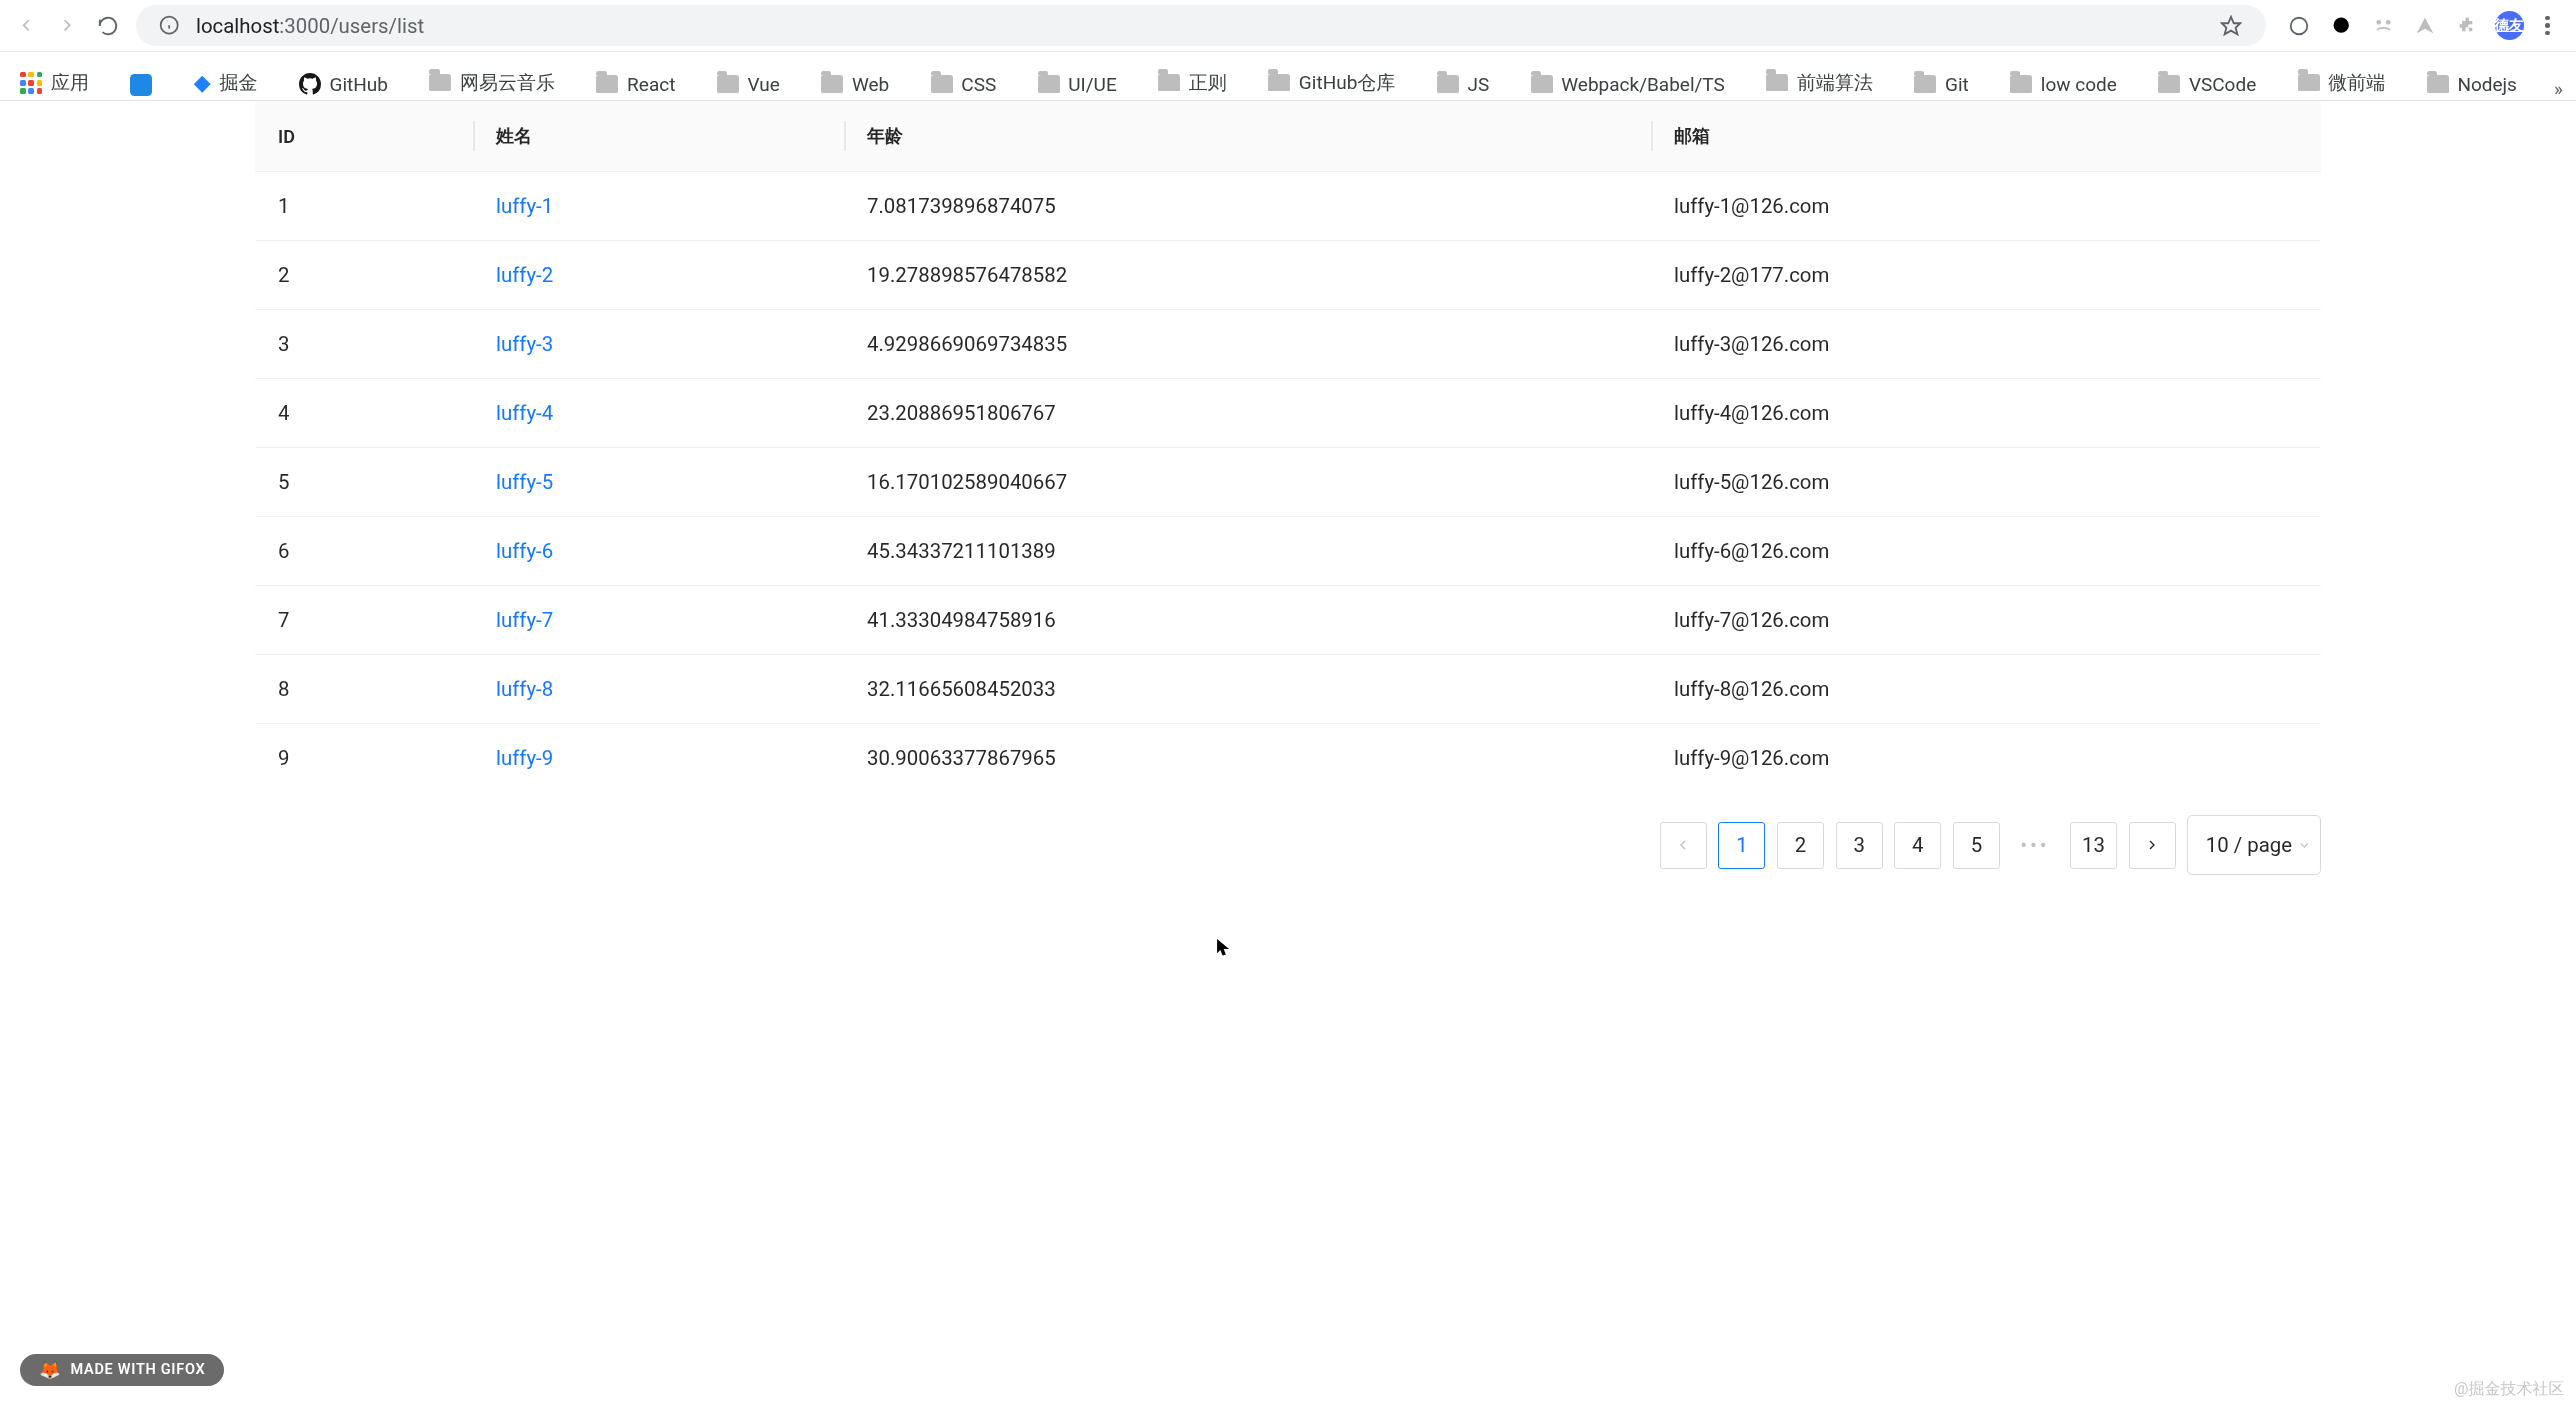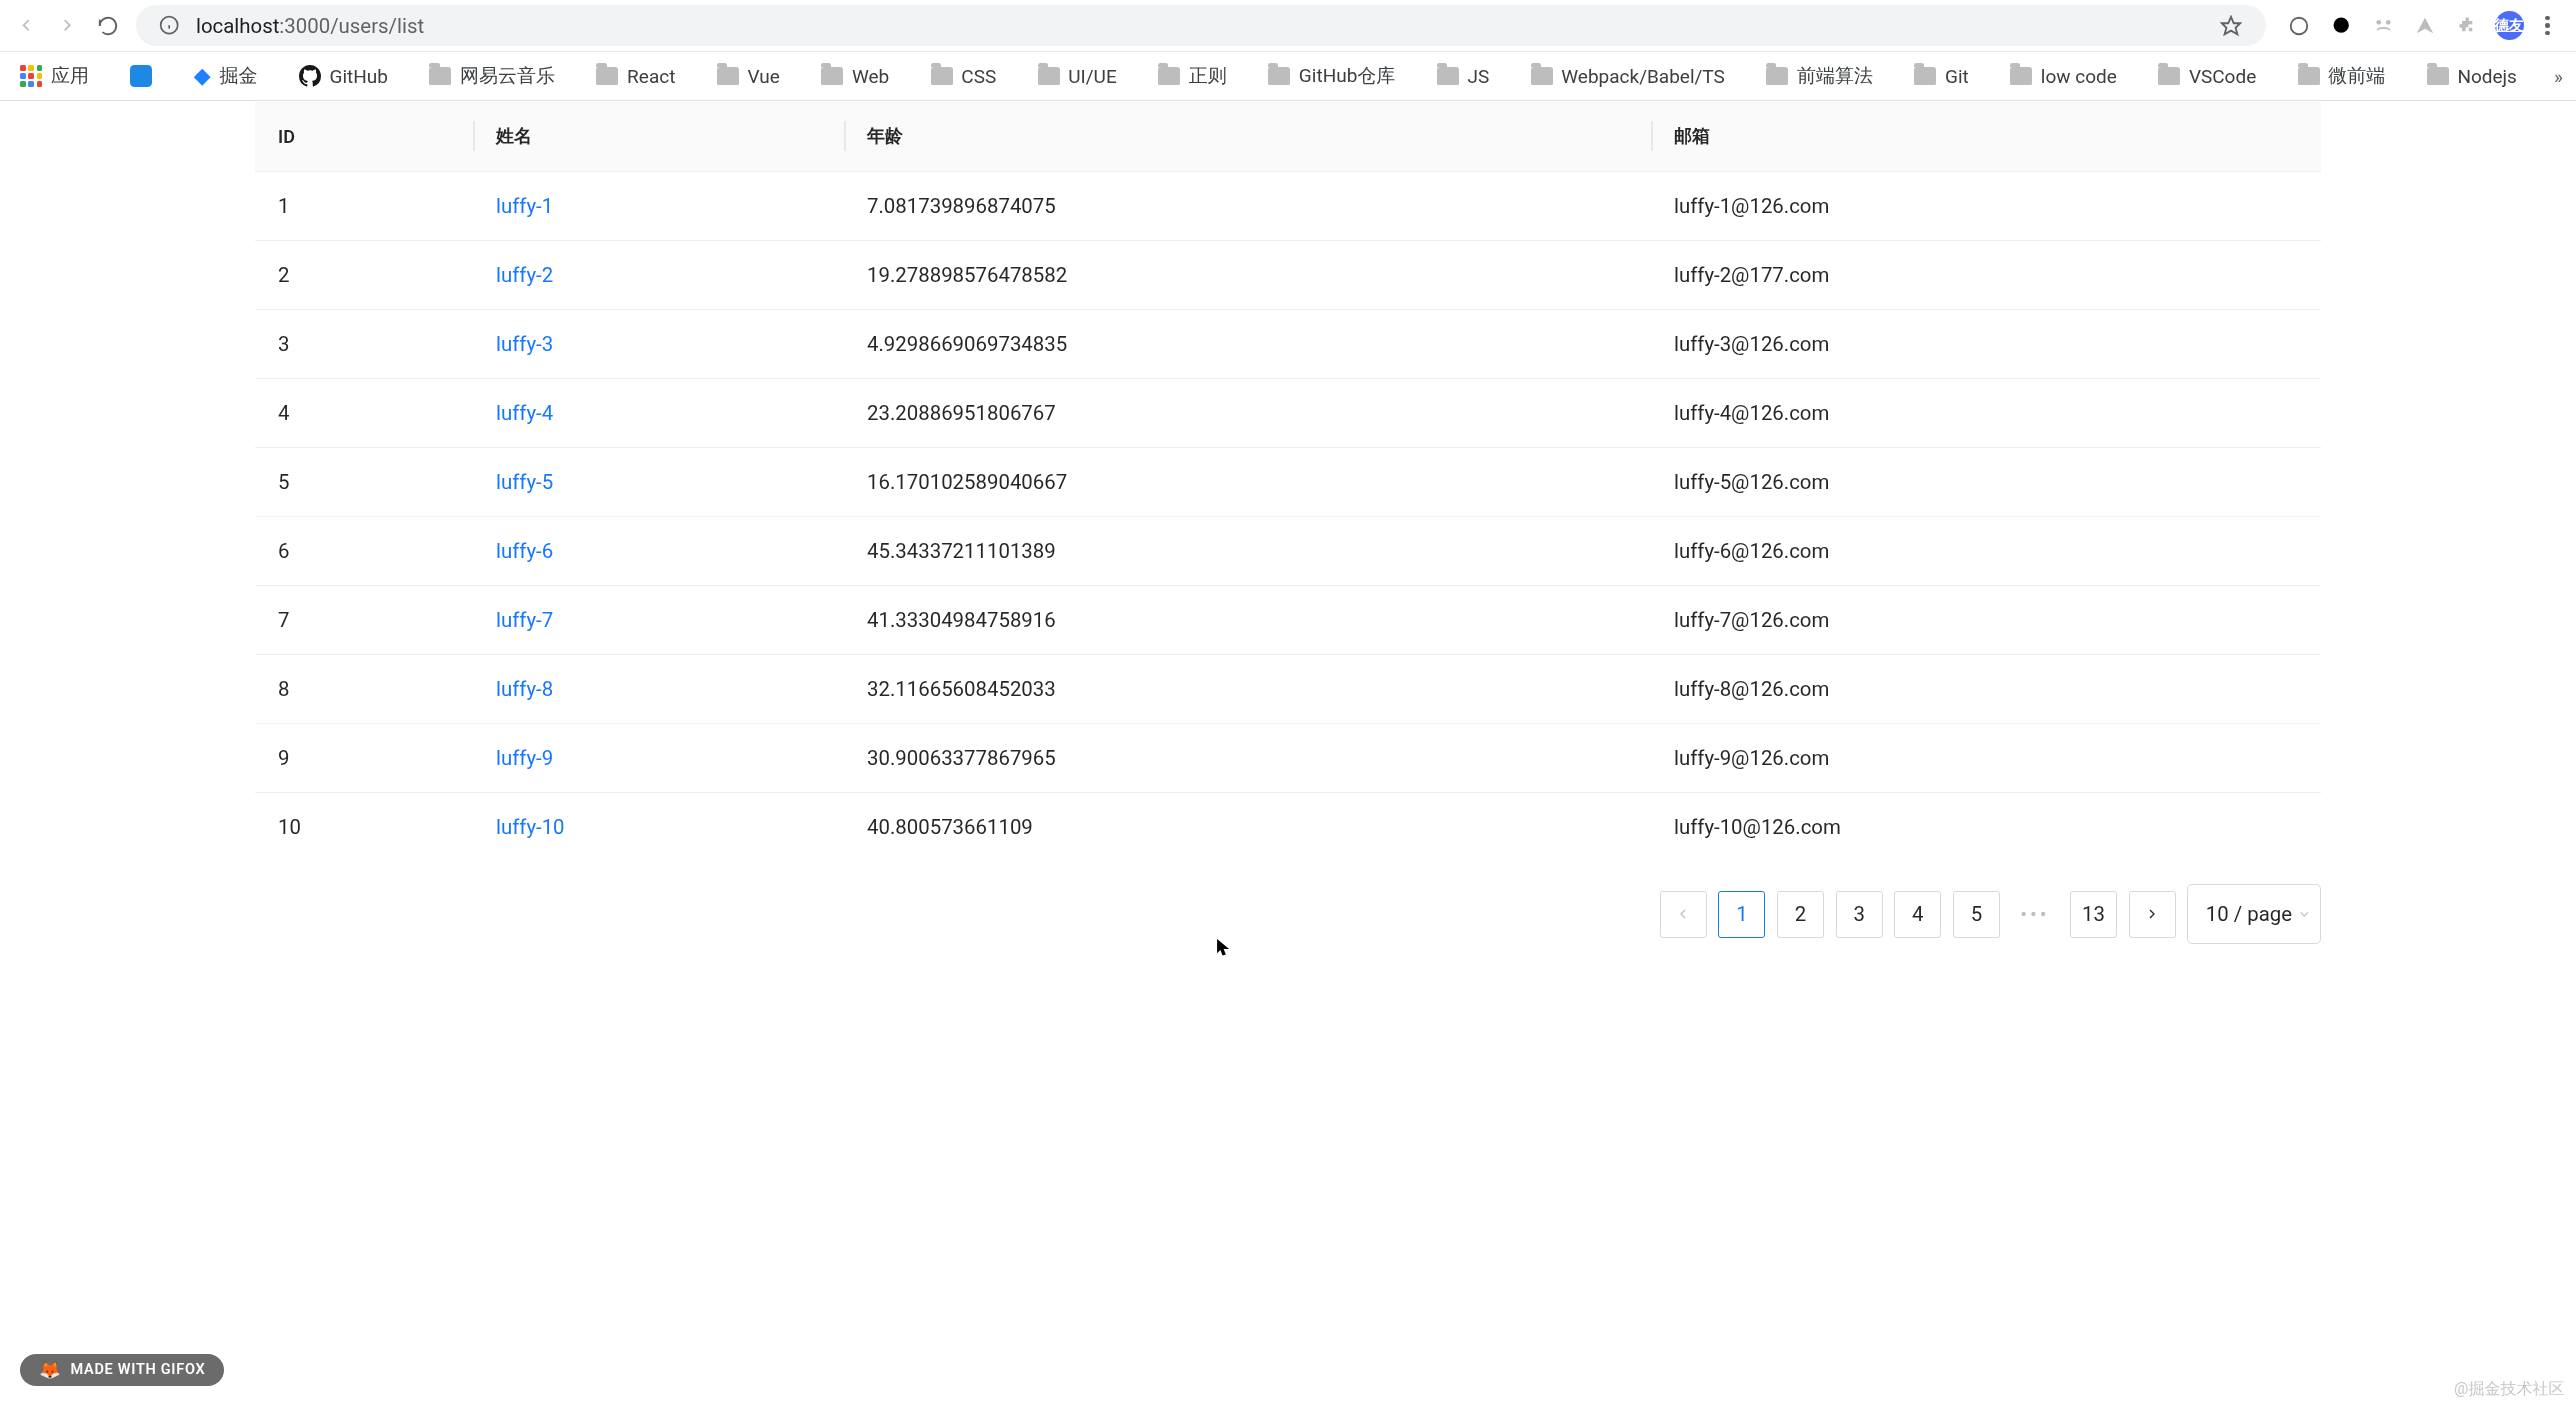--- a/index.html
+++ b/index.html
@@ -17,21 +17,21 @@
   .url-path { color:#5f6368; }
   .url-spacer { flex:1; }
   .star { width:29px; height:29px; color:#5f6368; display:flex; align-items:center; justify-content:center; }
   .ext-icons { display:flex; align-items:center; gap:13px; padding:0 11.6px; }
   .ext { width:29px; height:29px; border-radius:50%; display:flex; align-items:center; justify-content:center; }
   .avatar-badge { width:29px; height:29px; border-radius:50%; background:#4a6cf7; color:#fff; display:flex; align-items:center; justify-content:center; font-size:14.5px; font-weight:600;text-decoration:underline;}
   .menu-dots { width:22px; display:flex; flex-direction:column; align-items:center; gap:2.9px; }
   .menu-dots span{ width:4.4px; height:4.4px; border-radius:50%; background:#5f6368;}
 
   
-  .bmbar { display:flex; align-items:center; height:49px; background:#fff; border-bottom:0.7px solid #e0e0e0; padding:0 10.2px; font-size:19px; color:#3c4043; gap:21px; }
+  .bmbar { display:flex; align-items:flex-end; height:49px; background:#fff; border-bottom:0.7px solid #e0e0e0; padding:0 10.2px; font-size:19px; color:#3c4043; gap:21px; }
   .bm-item { display:flex; align-items:center; gap:8.7px; padding:4.4px 10.2px; border-radius:4.4px; white-space:nowrap; }
   .bm-folder-icon { width:22px; height:17.5px; background:#bdbdbd; border-radius:2.9px 2.9px 1.5px 1.5px; position:relative; }
   .bm-folder-icon:before{ content:""; position:absolute; top:-4.4px; left:0; width:10.2px; height:4.4px; background:#bdbdbd; border-radius:2.2px 2.2px 0 0;}
   .bm-icon-apps { width:22px; height:22px; display:grid; grid-template-columns:repeat(3,1fr); grid-template-rows:repeat(3,1fr); gap:2.2px;}
   .bm-icon-apps span{ background:#ea4335; border-radius:1.5px;}
   .bm-icon-apps span:nth-child(2){background:#fbbc04;}
   .bm-icon-apps span:nth-child(3){background:#34a853;}
   .bm-icon-apps span:nth-child(4){background:#4285f4;}
   .bm-icon-apps span:nth-child(5){background:#ea4335;}
   .bm-icon-apps span:nth-child(6){background:#fbbc04;}
@@ -332,26 +332,20 @@
           <td><a href="#" class="name-link">luffy-8</a></td>
           <td>32.11665608452033</td>
           <td>luffy-8@126.com</td>
         </tr>
         <tr>
           <td>9</td>
           <td><a href="#" class="name-link">luffy-9</a></td>
           <td>30.90063377867965</td>
           <td>luffy-9@126.com</td>
         </tr>
-        <tr>
-          <td>10</td>
-          <td><a href="#" class="name-link">luffy-10</a></td>
-          <td>40.800573661109</td>
-          <td>luffy-10@126.com</td>
-        </tr>
       </tbody>
   </table>
 
   <div class="pagination">
     <div class="pg-btn disabled">
       <svg width="16" height="16" viewBox="0 0 24 24" fill="none" stroke="currentColor" stroke-width="2">
           <polyline points="15 18 9 12 15 6"></polyline>
         </svg>
     </div>
     <div id="pg-pages" style="display:contents"><div class="pg-btn active">

